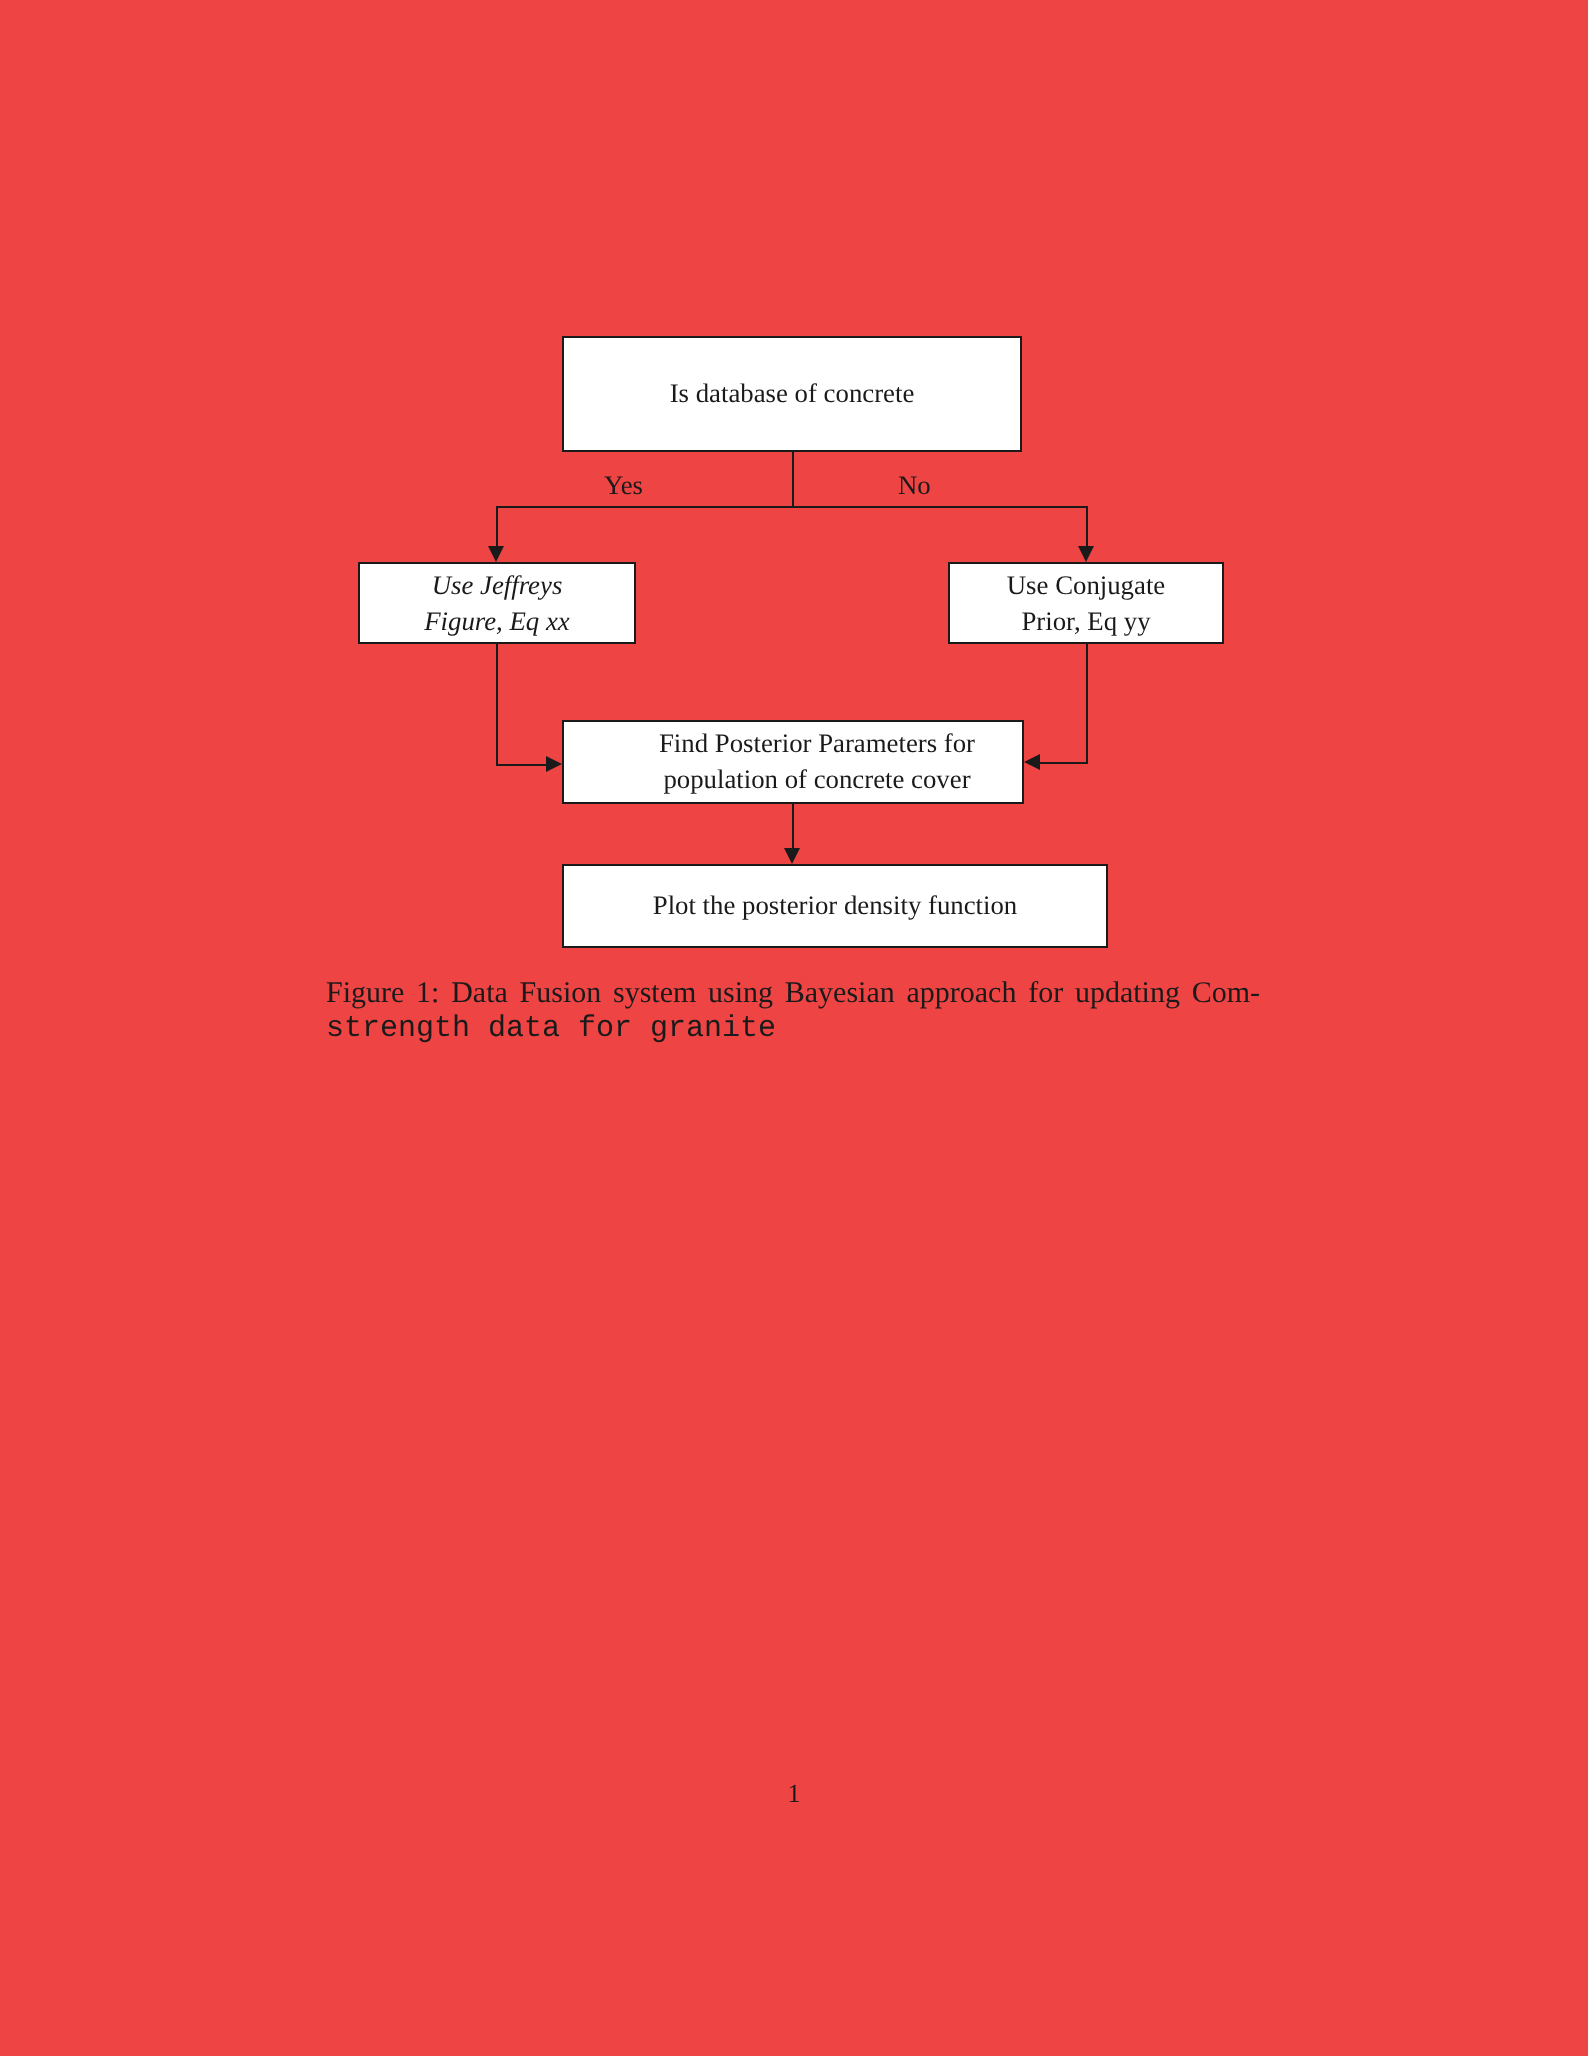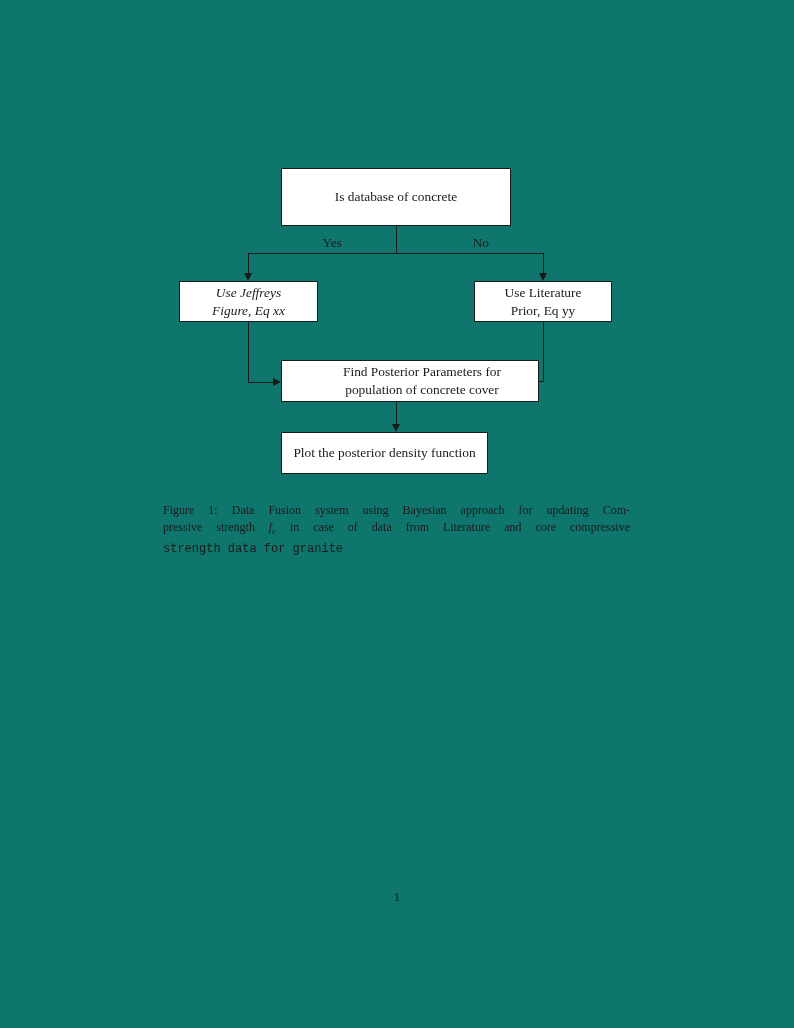--- a/index.html
+++ b/index.html
@@ -1,20 +1,20 @@
 <!DOCTYPE html>
 <html><head>
 <meta charset="utf-8">
 <style>
   html, body { margin: 0; padding: 0; background: #ffffff; }
   .page {
     position: relative;
     width: 794px;
     height: 1028px;
-    background: #0f766e;
+    background: #ef4444;
     font-family: "Liberation Serif", "DejaVu Serif", serif;
     color: #1a1a1a;
     overflow: hidden;
   }
   .fbox {
     position: absolute;
     box-sizing: border-box;
     border: 1px solid #1a1a1a;
     display: flex;
     flex-direction: column;
@@ -25,30 +25,30 @@
     background: #ffffff;
   }
   .conn { position: absolute; background: #1a1a1a; }
   .arrow { position: absolute; width: 0; height: 0; }
   .arrow.down  { border-left: 4px solid transparent; border-right: 4px solid transparent; border-top: 8px solid #1a1a1a; }
   .arrow.right { border-top: 4px solid transparent; border-bottom: 4px solid transparent; border-left: 8px solid #1a1a1a; }
   .arrow.left  { border-top: 4px solid transparent; border-bottom: 4px solid transparent; border-right: 8px solid #1a1a1a; }
   .branch-label {
     position: absolute;
     width: 40px;
-    text-align: right;
+    text-align: left;
     font-size: 13.4px;
     line-height: 16px;
   }
   .caption {
     position: absolute;
     left: 163px;
-    top: 502px;
+    top: 489px;
     width: 467px;
-    font-size: 12px;
+    font-size: 15px;
     line-height: 17.4px;
   }
   .cap-line { text-align: justify; text-align-last: justify; }
   .cap-line.last { text-align: left; text-align-last: left; font-family: Liberation Mono, monospace; }
   .math-var { font-style: italic; }
   .math-sub { font-style: italic; font-size: 0.72em; }
   .page-number {
     position: absolute;
     left: 0;
     top: 889px;
@@ -80,47 +80,46 @@
 
     <div class="conn" style="left:543px; top:253px; width:1px; height:21px;"></div>
     <div class="arrow down" style="left:539px; top:273px;"></div>
 
     <div class="fbox" style="left:179px; top:281px; width:139px; height:41px;font-style:italic;">
       <div>Use Jeffreys</div>
       <div>Figure, Eq xx</div>
     </div>
 
     <div class="fbox" style="left:474px; top:281px; width:138px; height:41px;">
-      <div>Use Literature</div>
+      <div>Use Conjugate</div>
       <div>Prior, Eq yy</div>
     </div>
 
     <div class="conn" style="left:248px; top:322px; width:1px; height:61px;"></div>
     <div class="conn" style="left:248px; top:382px; width:26px; height:1px;"></div>
     <div class="arrow right" style="left:273px; top:378px;"></div>
 
     <div class="conn" style="left:543px; top:322px; width:1px; height:60px;"></div>
     <div class="conn" style="left:520px; top:381px; width:24px; height:1px;"></div>
     <div class="arrow left" style="left:512px; top:377px;"></div>
 
-    <div class="fbox" style="left:281px; top:360px; width:258px; height:42px;padding-left:24px;">
+    <div class="fbox" style="left:281px; top:360px; width:231px; height:42px;padding-left:24px;">
       <div>Find Posterior Parameters for</div>
       <div>population of concrete cover</div>
     </div>
 
     <div class="conn" style="left:396px; top:402px; width:1px; height:23px;"></div>
     <div class="arrow down" style="left:392px; top:424px;"></div>
 
-    <div class="fbox" style="left:281px; top:432px; width:207px; height:42px;">
+    <div class="fbox" style="left:281px; top:432px; width:273px; height:42px;">
       <div>Plot the posterior density function</div>
     </div>
 
   </div>
 
   <div class="caption">
     <div class="cap-line">Figure 1: Data Fusion system using Bayesian approach for updating Com-</div>
-    <div class="cap-line"><span>pressive strength </span><span class="math-var">f</span><sub class="math-sub">c</sub><span> in case of data from Literature and core compressive</span></div>
     <div class="cap-line last">strength data for granite</div>
   </div>
 
   <div class="page-number">1</div>
 
 </div>
 
 </body></html>

